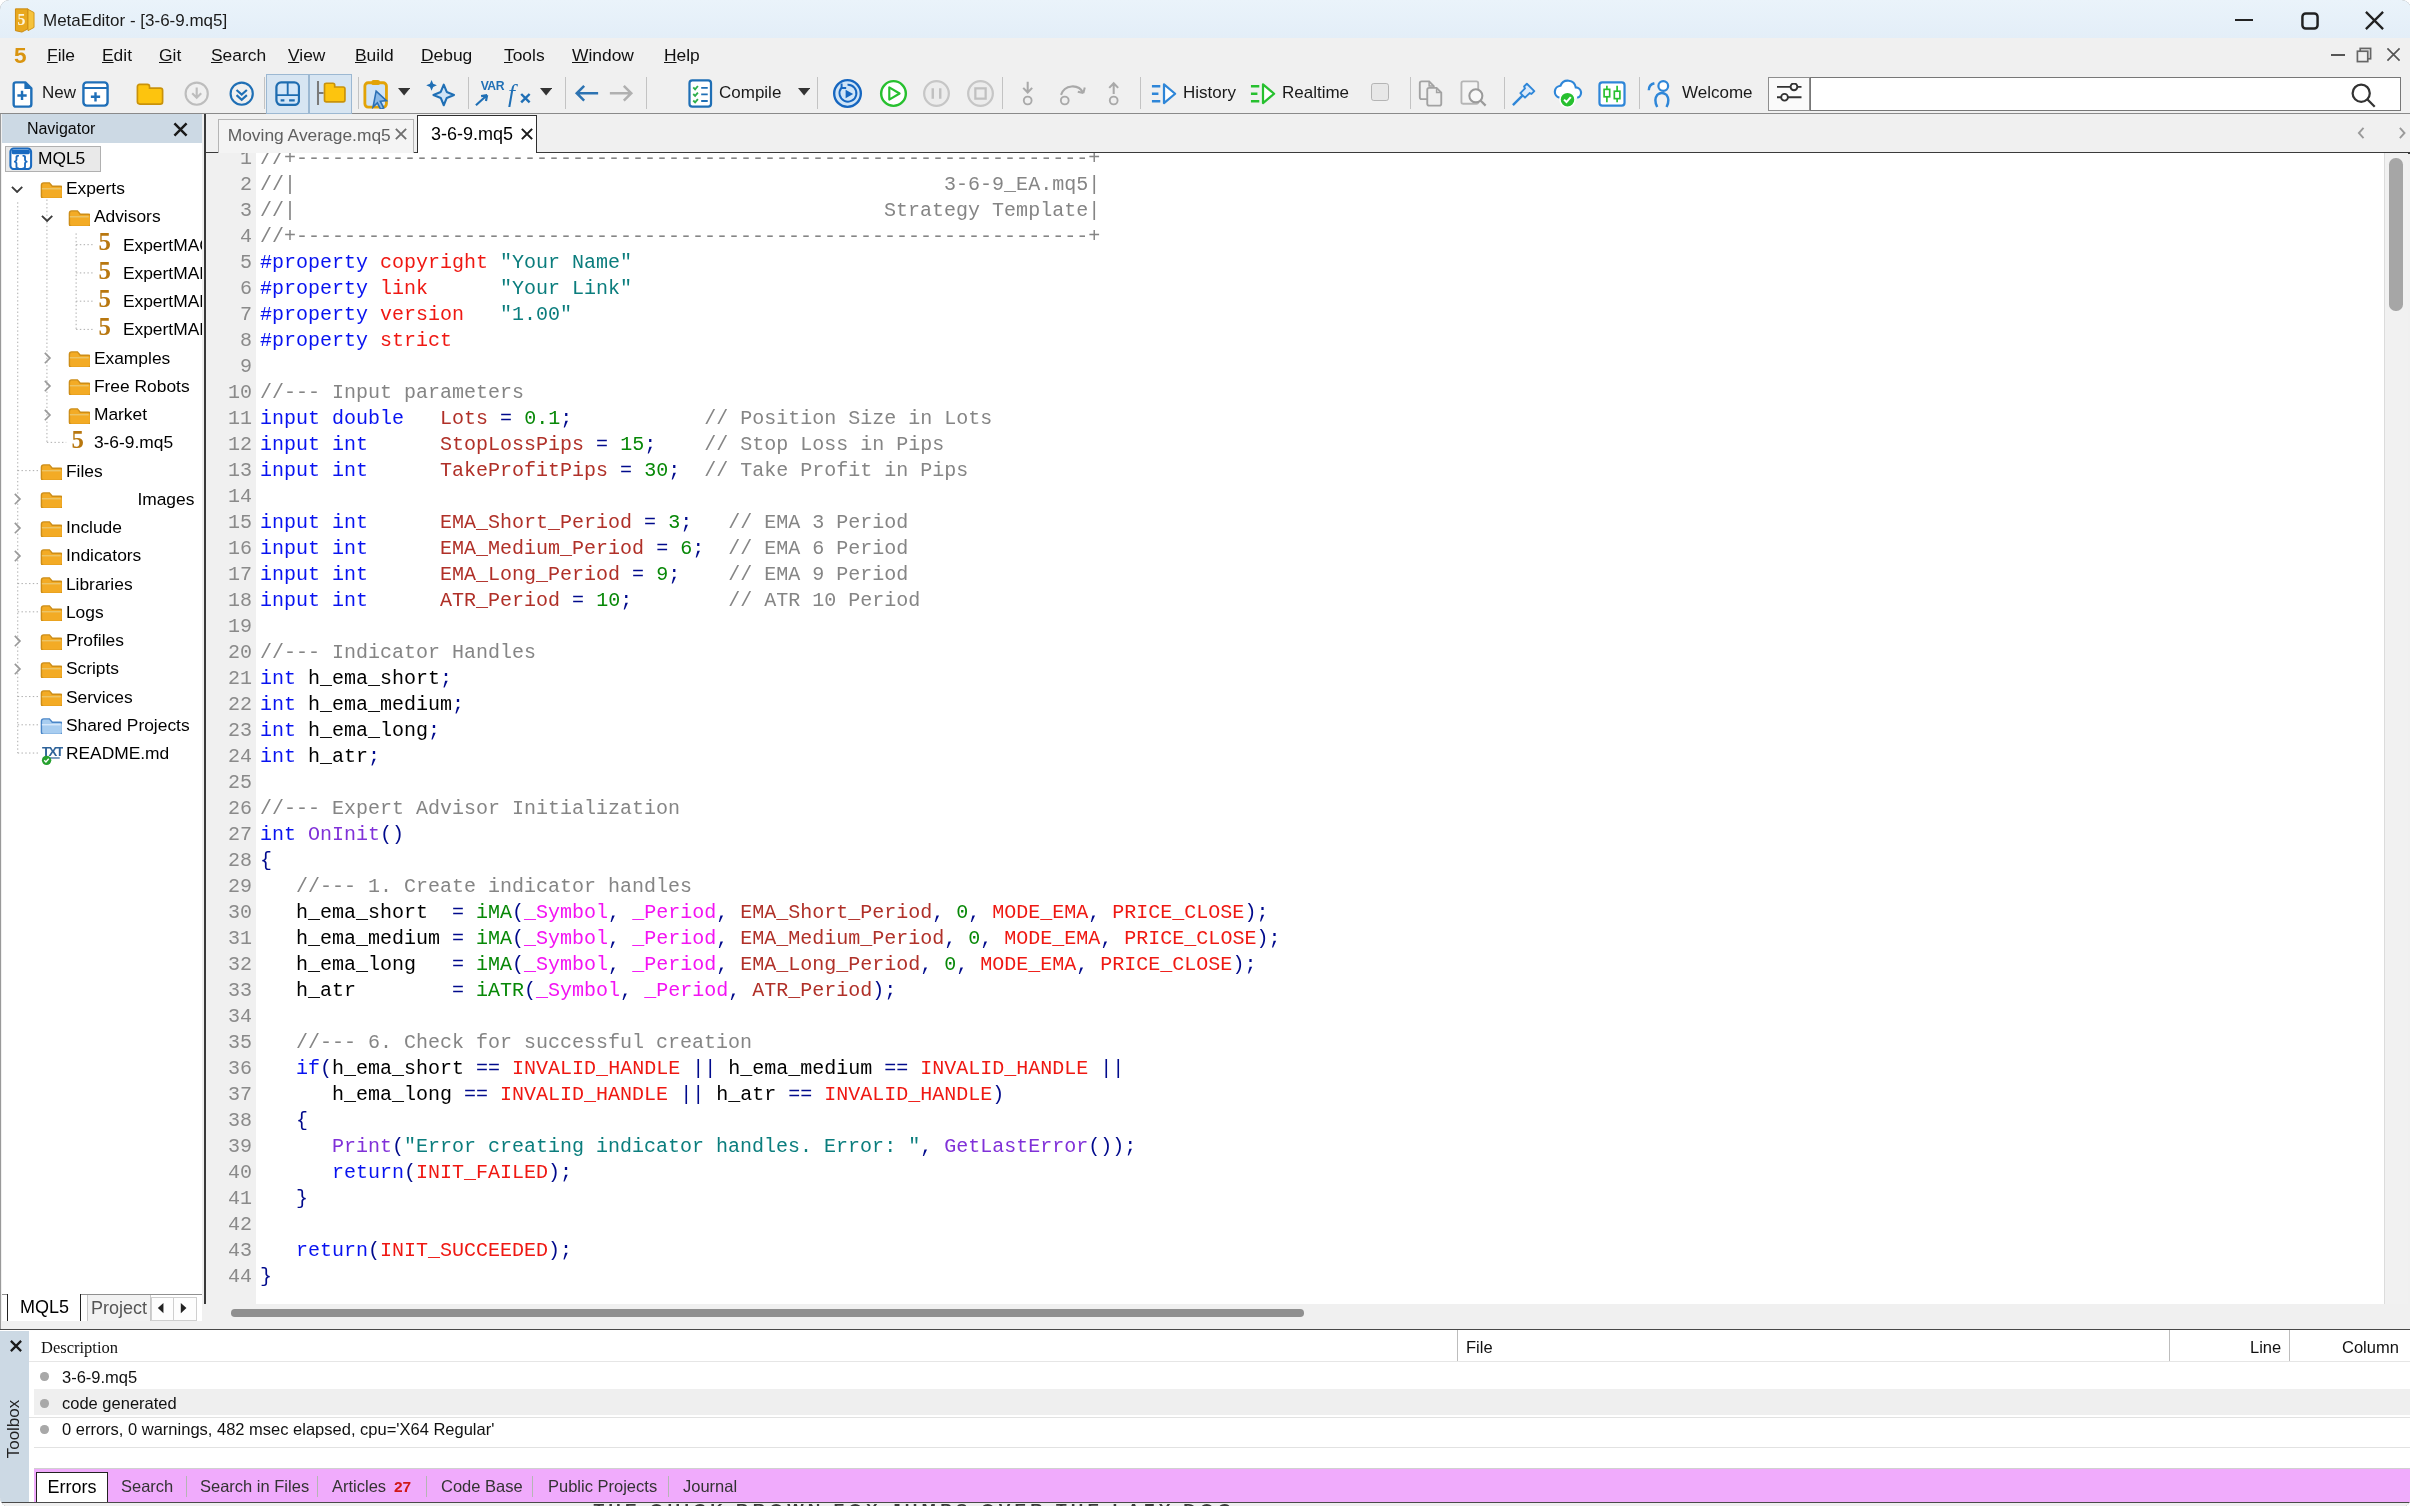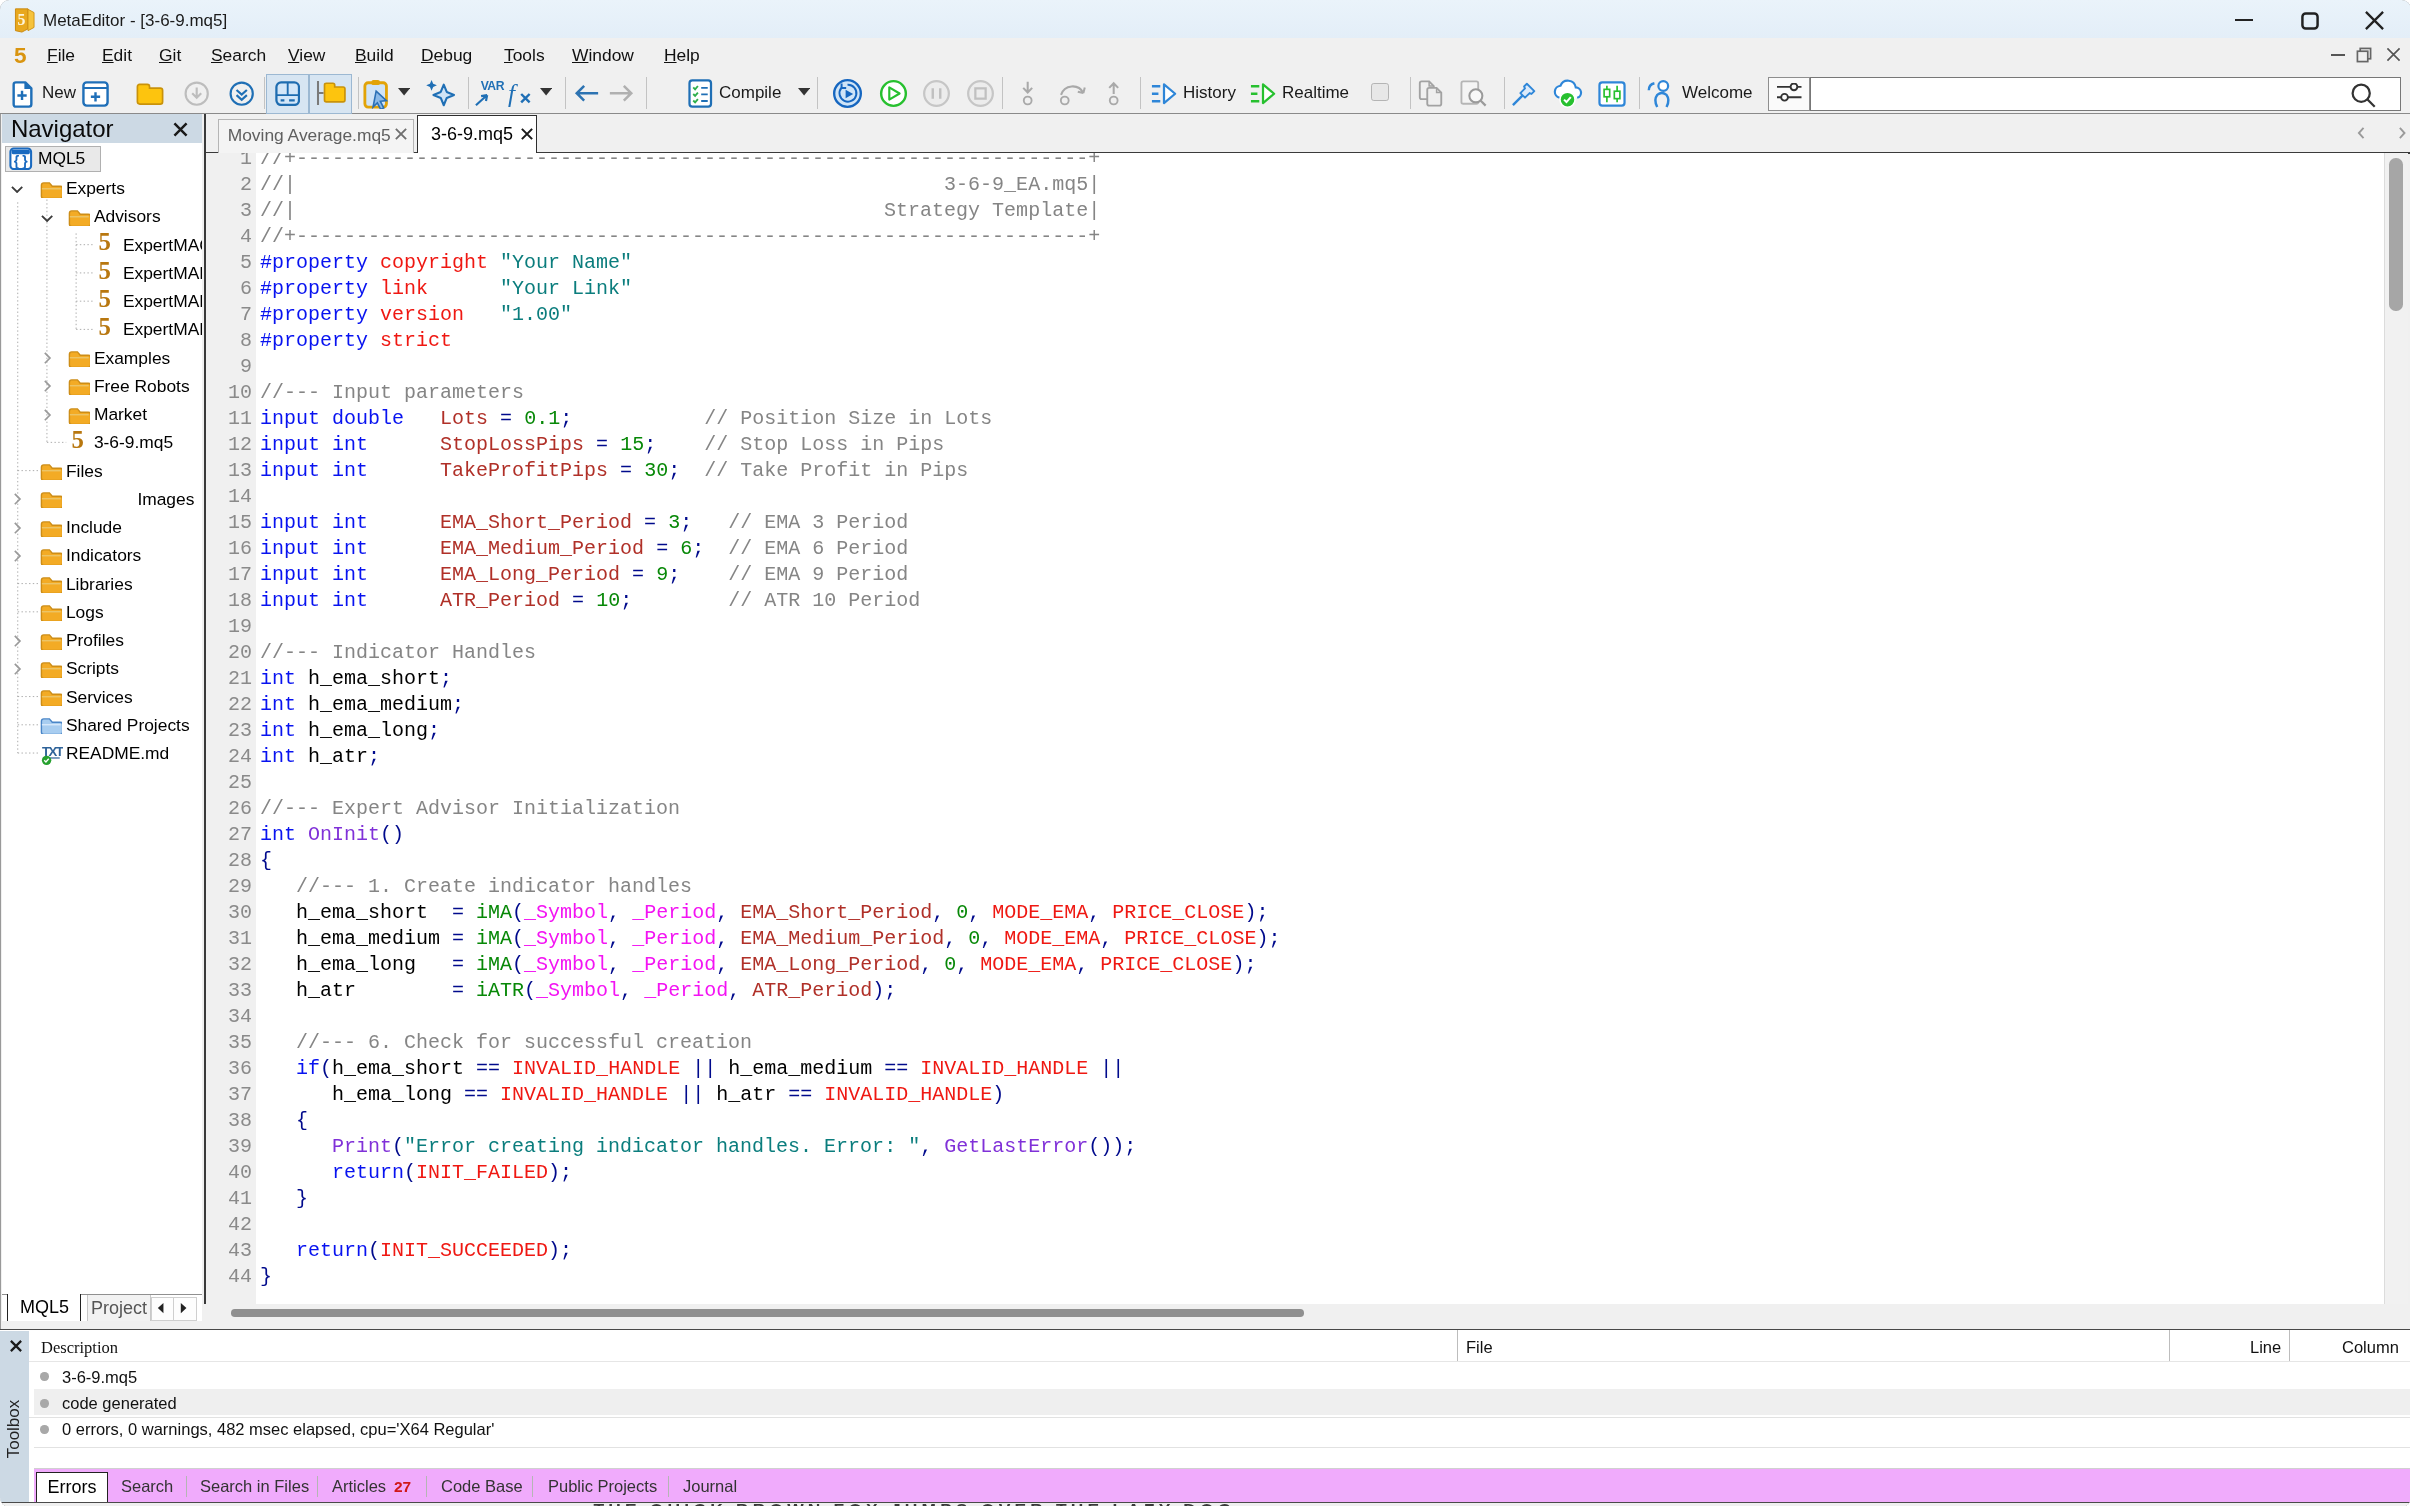--- a/index.html
+++ b/index.html
@@ -247,21 +247,21 @@
         </g>
 <g id="chevD">
           <path d="M1 3 l5.5 5.5 L12 3" fill="none" stroke="#3c3c3c" stroke-width="2"></path>
         </g>
 <g id="chevR">
           <path d="M3 1 l5.5 5.5 L3 12" fill="none" stroke="#9a9a9a" stroke-width="1.8"></path>
         </g>
 </defs>
     </svg>
 <div id="navheader">
-<div class="ab" style="left:9px;top:0;height:29px;line-height:29px;font-size:24px;color:#0a0a0a;">Navigator</div>
+<div class="ab" style="left:25px;top:0;height:29px;line-height:29px;font-size:16px;color:#0a0a0a;">Navigator</div>
 <svg class="ab" style="left:171px;top:7.5px" width="15" height="15" viewBox="0 0 16 16">
         <path d="M1.5 1.5 L14.5 14.5 M14.5 1.5 L1.5 14.5" stroke="#1a1a1a" stroke-width="2.6"></path>
       </svg>
 </div>
 <div id="navpanel">
 <svg class="ab" style="left:0;top:0" width="200" height="659" viewBox="0 0 212 700">
 <g stroke="#a8a8a8" stroke-width="1" stroke-dasharray="1.5,2.5" fill="none">
 <path d="M16.5 63 V648"></path>
 <path d="M47.5 60 V318"></path>
 <path d="M78.5 96 V198"></path>

